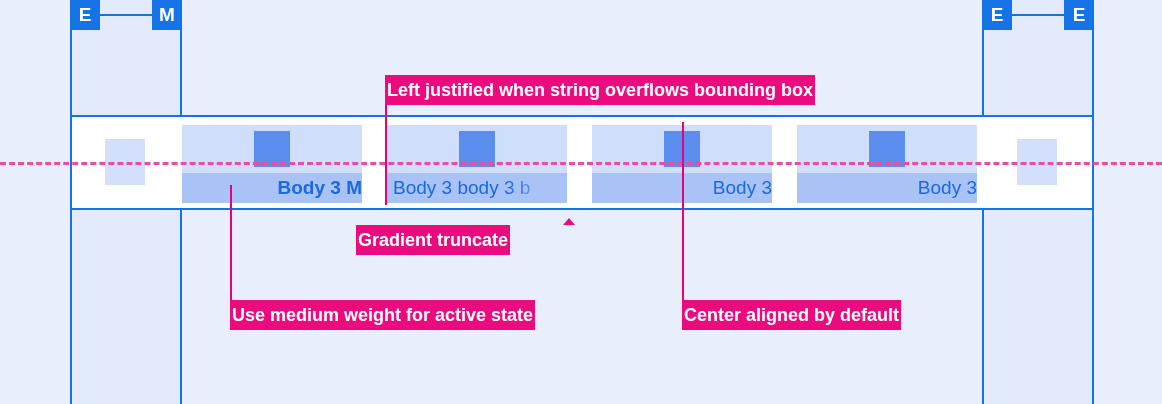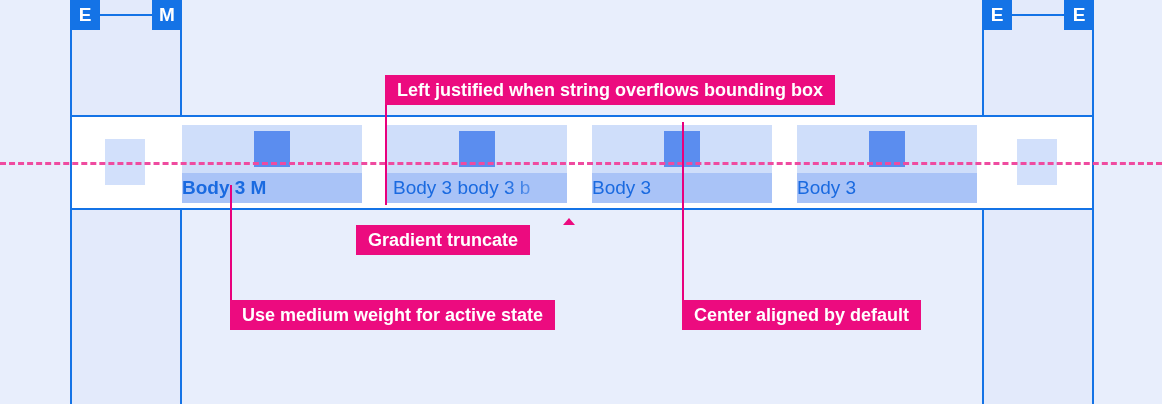--- a/index.html
+++ b/index.html
@@ -101,21 +101,21 @@
   .tab-label {
     position: absolute;
     top: 0;
     left: 0;
     width: 100%;
     height: 30px;
     line-height: 30px;
     font-size: 19px;
     color: #1a6ae0;
     white-space: nowrap;
-    text-align: left;
+    text-align: right;
   }
   .tab-label.bold {
     font-weight: bold;
     color: #1a6ae0;
   }
   .tab-label.overflow {
     text-align: left;
     padding-left: 6px;
     box-sizing: border-box;
   }
@@ -156,21 +156,21 @@
 
   
   .note {
     position: absolute;
     background: #ec0b7f;
     color: #ffffff;
     font-size: 18px;
     font-weight: bold;
     line-height: 30px;
     height: 30px;
-    padding: 0 12px;
+    padding: 0 2px;
     white-space: nowrap;
     box-sizing: border-box;
   }
   .note-pointer {
     position: absolute;
     width: 0;
     height: 0;
     border-left: 6px solid transparent;
     border-right: 6px solid transparent;
     border-bottom: 7px solid #ec0b7f;

